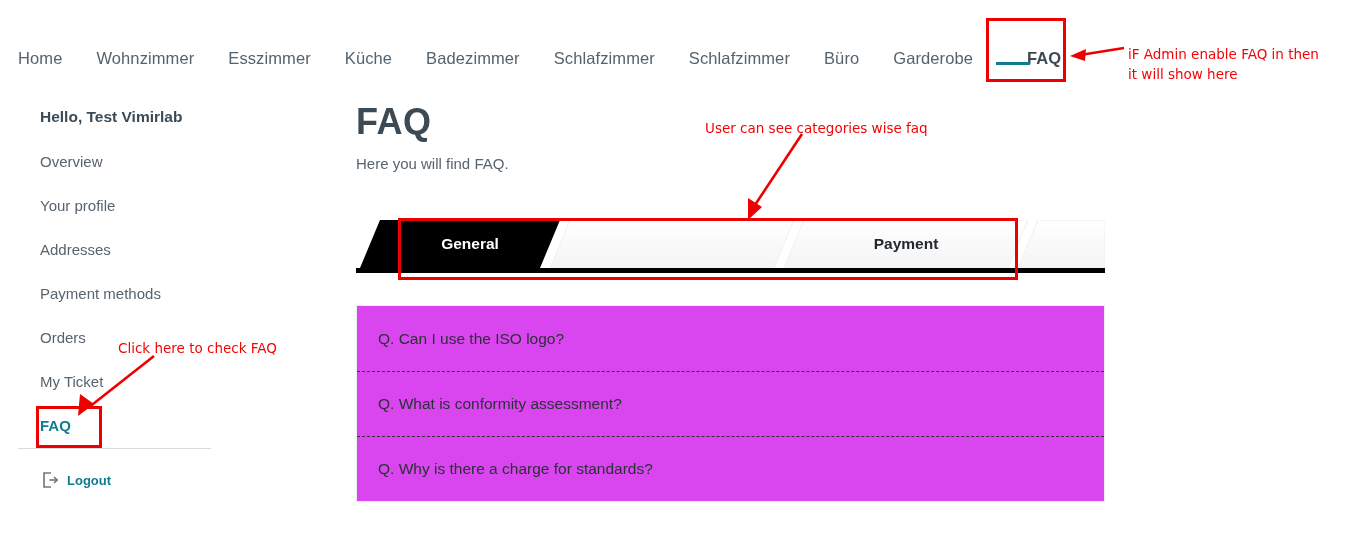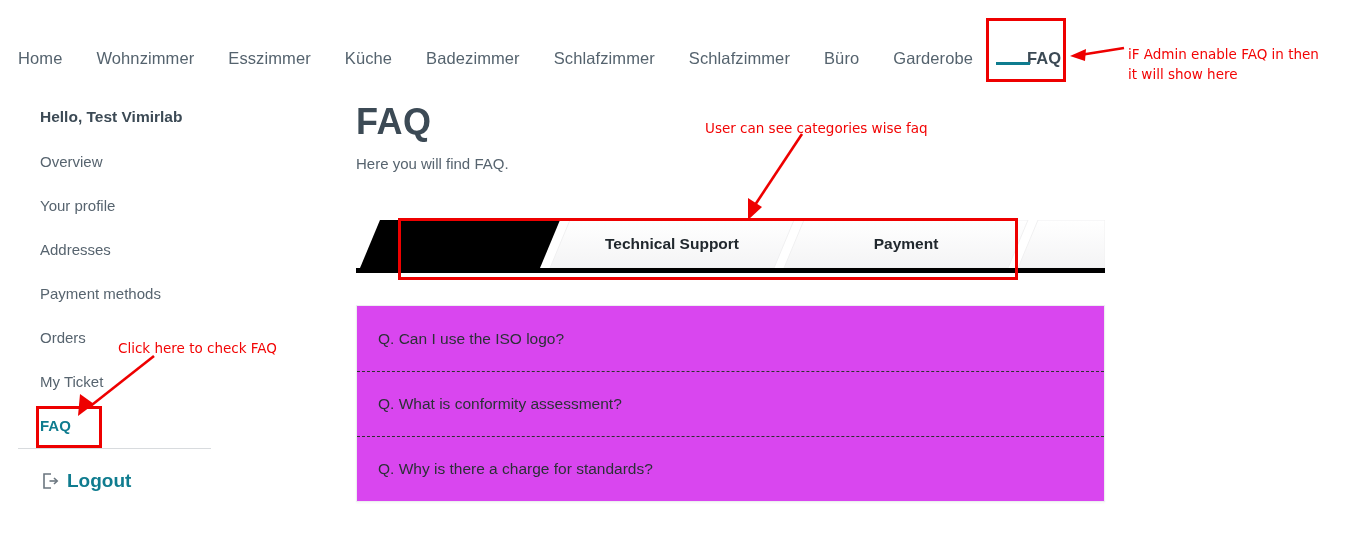--- a/index.html
+++ b/index.html
@@ -51,21 +51,21 @@
   .sidebar-item.active { color: #0f7c8f; font-weight: bold; }
   .sidebar-divider {
     position: absolute; left: 18px; top: 348px;
     width: 193px; height: 1px; background: #d8dbde;
   }
   .logout-row {
     position: absolute; left: 40px; top: 370px;
     display: flex; align-items: center; gap: 7px; cursor: pointer;
   }
   .logout-icon { width: 20px; height: 20px; display: block; }
-  .logout-label { font-size: 19px; font-weight: bold; color: #0f7c8f; }
+  .logout-label { font-size: 13px; font-weight: bold; color: #0f7c8f; }
 
   
   .main { position: absolute; left: 356px; top: 100px; width: 760px; }
   .page-title {
     font-size: 36px; font-weight: bold; color: #3c4a55;
     letter-spacing: .5px; line-height: 44px;
   }
   .page-subtitle {
     font-size: 15px; color: #57646f; margin-top: 11px;
   }
@@ -174,21 +174,21 @@
         </defs>
 
         <polygon points="214,0 438,0 418,48 194,48" fill="url(#tabGrad)" stroke="#f0f0f1" stroke-width="1"></polygon>
 
         <polygon points="448,0 672,0 652,48 428,48" fill="url(#tabGrad)" stroke="#f0f0f1" stroke-width="1"></polygon>
 
         <polygon points="682,0 749,0 749,48 662,48" fill="url(#tabGrad)" stroke="#f0f0f1" stroke-width="1"></polygon>
 
         <polygon points="24,0 204,0 184,48 4,48" fill="#000000"></polygon>
       </svg>
-      <div class="tab-label" id="tab-1" style="left:200px; width:232px;">Technical Support</div>
+      <div class="tab-label active" id="tab-0" style="left:14px; width:200px;">General</div>
       <div class="tab-label" id="tab-2" style="left:438px; width:224px;">Payment</div>
     </div>
     <div class="tabs-baseline"></div>
 
     <div class="faq-card" id="faq-card">
         <div class="faq-row">
           <span class="faq-question">Q. Can I use the ISO logo?</span>
         </div>
         <div class="faq-row">
           <span class="faq-question">Q. What is conformity assessment?</span>

